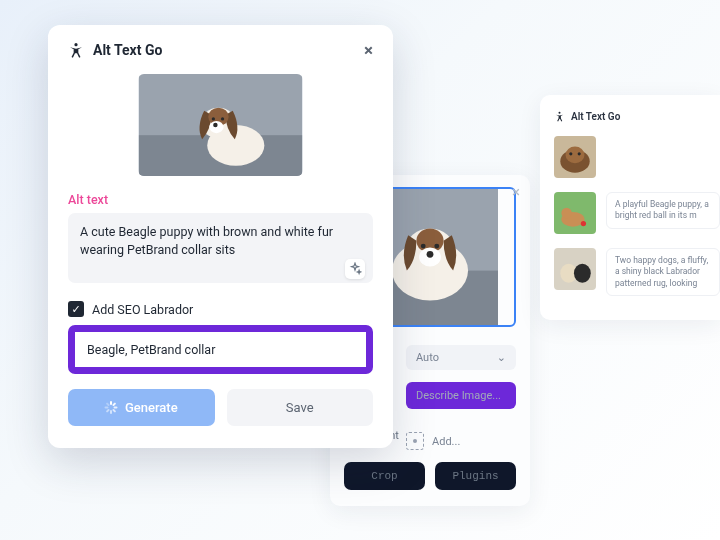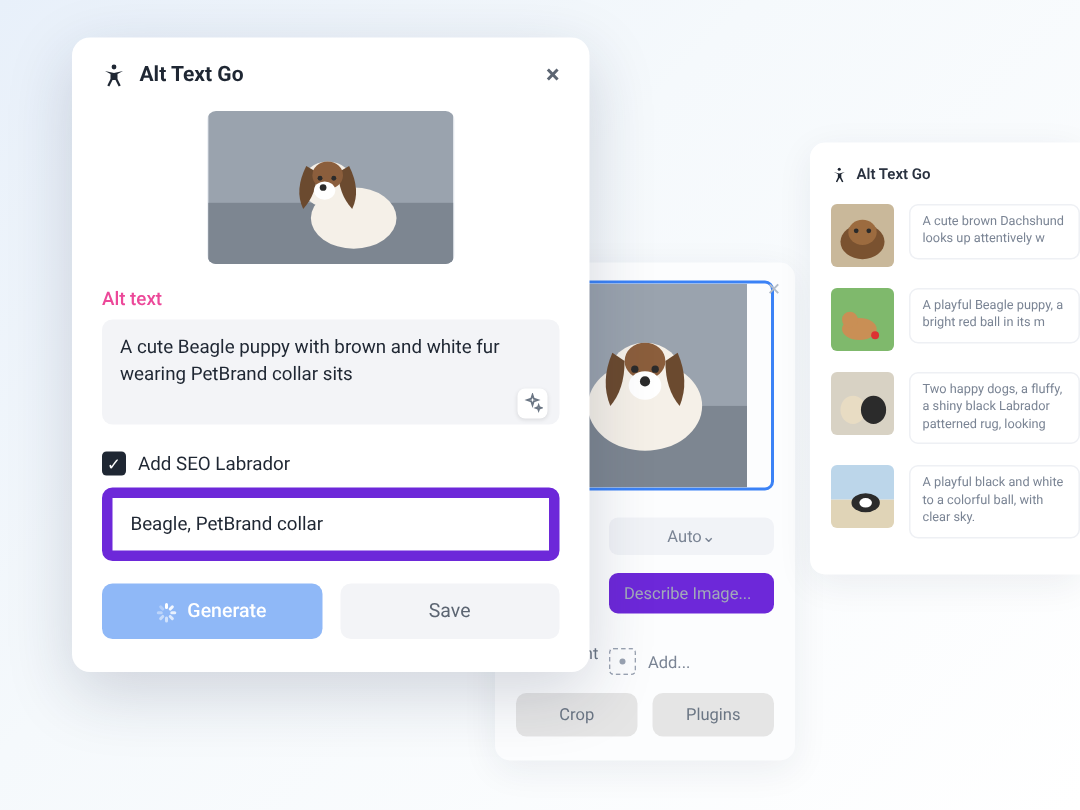--- a/index.html
+++ b/index.html
@@ -24,34 +24,34 @@
 .sidepanel .imgslot {
   width: 100%; height: 140px;
   border: 2px solid #3b82f6; border-radius: 6px;
   margin-bottom: 18px; overflow: hidden;
   display: flex; align-items: center; justify-content: center;
 }
 .sidepanel .row { display: flex; align-items: center; margin-bottom: 12px; font-size: 11px; color: #6b7684; }
 .sidepanel .row .lbl { width: 62px; flex: 0 0 62px; }
 .sidepanel .auto {
   flex: 1; background: #f1f3f7; border-radius: 6px; padding: 6px 10px;
-  display: flex; justify-content: center; align-items: center; color: #7a8494;
+  display: flex; justify-content: space-between; align-items: center; color: #7a8494;
 }
 .sidepanel .describe {
   flex: 1; background: #6d28d9; border-radius: 6px; padding: 7px 10px; color: #a1aab8; font-size: 11px;
 }
 .sidepanel .addf { flex:1; display:flex; align-items:center; gap:8px; color:#7a8494;margin-top:11px; }
 .sidepanel .focalicon {
   width: 18px; height: 18px; border:1px dashed #9aa3b2; border-radius:3px; position:relative;
 }
 .sidepanel .focalicon::after { content:""; position:absolute; width:4px; height:4px; background:#9aa3b2; border-radius:50%; top:50%; left:50%; transform:translate(-50%,-50%); }
 .sidepanel .btns { display:flex; gap:10px; margin-top:8px; }
 .sidepanel .pill {
-  flex:1; text-align:center; background:#e5e5e5; color:#6b7684;
-  padding:8px 0; border-radius:7px; font-size:11px; cursor:pointer;
+  flex:1; text-align:center; background:#0f172a; color:#6b7684;
+  padding:8px 0; border-radius:7px; font-size:11px; cursor:pointer;font-family:Liberation Mono, monospace;
 }
 
 
 .listpanel {
   position: absolute; right:0; top:95px; width:180px;
   background:#fff; border-radius:10px 0 0 10px;
   box-shadow: 0 6px 24px rgba(30,40,70,.07);
   padding: 16px 0 10px 14px;
 }
 .listpanel .lphead { display:flex; align-items:center; gap:6px; font-size:10px; font-weight:600; color:#2a3240; margin-bottom:14px;}
@@ -95,21 +95,21 @@
   width:16px; height:16px; border-radius:3px; background:#1f2733;
   display:flex; align-items:center; justify-content:center; color:#fff; font-size:11px;
 }
 .modal input[type=text] {
   width:100%; border:7px solid #6d28d9; border-radius:7px;
   padding:10px 12px; font-size:12.5px; font-family:inherit; color:#1f2733;
 }
 .modal .actions { display:flex; gap:12px; margin-top:15px; }
 .modal .btn {
   flex:1; padding:11px 0; border-radius:7px; font-size:13px; text-align:center;
-  cursor:pointer; display:flex; align-items:flex-end; justify-content:center; gap:7px;
+  cursor:pointer; display:flex; align-items:center; justify-content:center; gap:7px;
 }
 .modal .btn.primary { background:#8fb8f7; color:#fff; font-weight:500; }
 .modal .btn.secondary { background:#f3f4f7; color:#5c6572; }
 .spinner { width:13px; height:13px; position:relative; }
 .spinner span { position:absolute; width:2px; height:4px; background:#fff; border-radius:1px; left:50%; top:0; transform-origin:50% 6.5px; }
 .spinner span:nth-child(1){transform:translateX(-50%) rotate(0deg);} 
 .spinner span:nth-child(2){transform:translateX(-50%) rotate(45deg);opacity:.9;}
 .spinner span:nth-child(3){transform:translateX(-50%) rotate(90deg);opacity:.8;}
 .spinner span:nth-child(4){transform:translateX(-50%) rotate(135deg);opacity:.7;}
 .spinner span:nth-child(5){transform:translateX(-50%) rotate(180deg);opacity:.6;}
@@ -179,21 +179,20 @@
   <div class="li">
     <div class="thumb">
         <svg viewBox="0 0 40 40">
           <rect width="40" height="40" fill="#c9b89a"></rect>
           <ellipse cx="20" cy="24" rx="14" ry="11" fill="#7a5230"></ellipse>
           <ellipse cx="20" cy="18" rx="9" ry="8" fill="#9c6b3f"></ellipse>
           <circle cx="16" cy="17" r="1.5" fill="#2b2b2b"></circle>
           <circle cx="24" cy="17" r="1.5" fill="#2b2b2b"></circle>
         </svg>
       </div>
-    <div class="bubble">A cute brown Dachshund looks up attentively w</div>
   </div>
   <div class="li">
     <div class="thumb">
         <svg viewBox="0 0 40 40">
           <rect width="40" height="40" fill="#7fb96c"></rect>
           <ellipse cx="18" cy="26" rx="11" ry="7" fill="#c98f55"></ellipse>
           <ellipse cx="12" cy="20" rx="5" ry="5" fill="#c98f55"></ellipse>
           <circle cx="28" cy="30" r="2.5" fill="#d33"></circle>
         </svg>
       </div>
@@ -201,31 +200,20 @@
   </div>
   <div class="li">
     <div class="thumb">
         <svg viewBox="0 0 40 40">
           <rect width="40" height="40" fill="#d8d2c4"></rect>
           <ellipse cx="14" cy="24" rx="8" ry="9" fill="#e8dcc3"></ellipse>
           <ellipse cx="27" cy="24" rx="8" ry="9" fill="#2b2b2b"></ellipse>
         </svg>
       </div>
     <div class="bubble">Two happy dogs, a fluffy, a shiny black Labrador patterned rug, looking</div>
-  </div>
-  <div class="li">
-    <div class="thumb">
-        <svg viewBox="0 0 40 40">
-          <rect width="40" height="22" fill="#bcd6ea"></rect>
-          <rect y="22" width="40" height="18" fill="#e0d4b7"></rect>
-          <ellipse cx="22" cy="24" rx="9" ry="6" fill="#2b2b2b"></ellipse>
-          <ellipse cx="22" cy="24" rx="4" ry="3" fill="#fff"></ellipse>
-        </svg>
-      </div>
-    <div class="bubble">A playful black and white to a colorful ball, with clear sky.</div>
   </div>
 </div>
 
 <div class="modal">
   <div class="mh">
     <svg class="a11y" viewBox="0 0 24 24">
         <circle cx="12" cy="4" r="2.4" fill="#1f2733"></circle>
         <path d="M3 8l9 2 9-2-5.5 3v5l3.2 6.5-2 1L13.5 17h-3L7.3 23.5l-2-1L8.5 16v-5z" fill="#1f2733"></path>
       </svg>
     <span>Alt Text Go</span>

